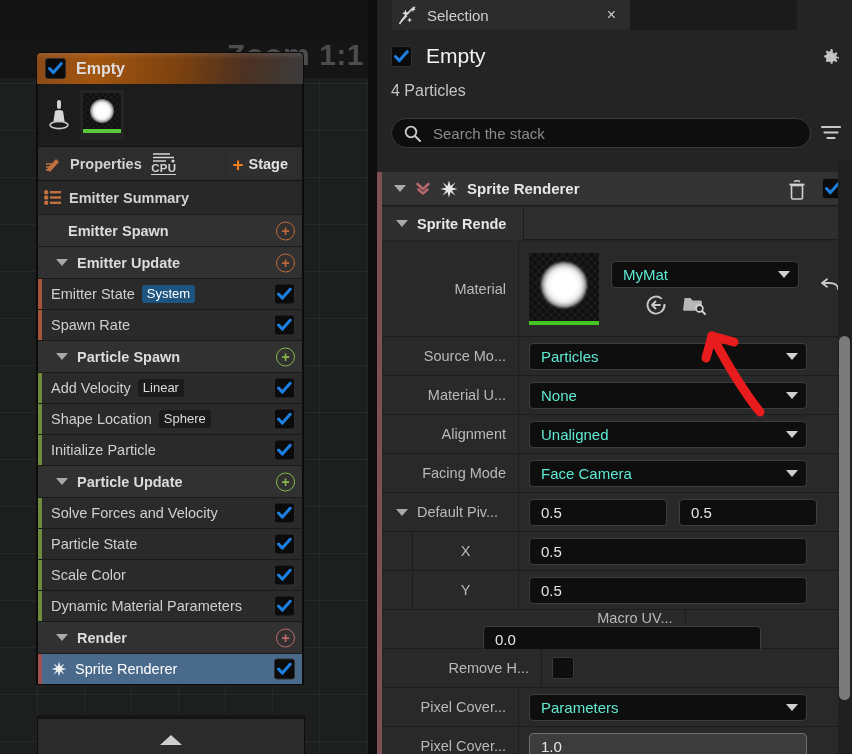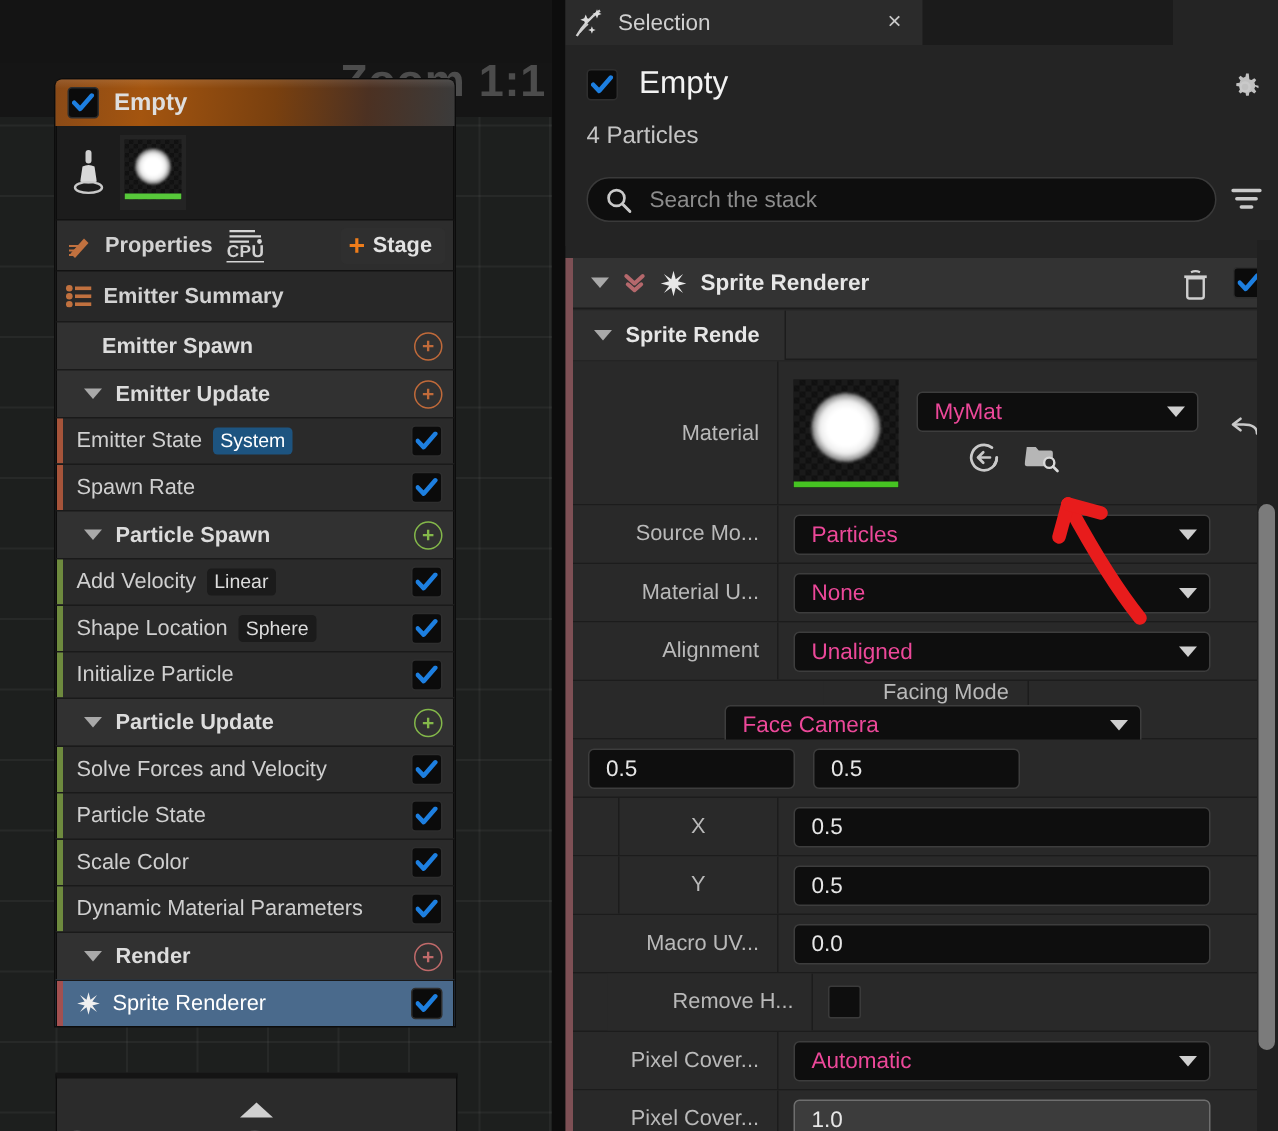--- a/index.html
+++ b/index.html
@@ -157,21 +157,21 @@
   #node-footer .upchev{
     position:absolute;left:50%;top:16px;transform:translateX(-50%);
     width:0;height:0;border-left:11px solid transparent;border-right:11px solid transparent;border-bottom:10px solid #cfcfcf;
   }
   #node-footer .ghost{
     position:absolute;left:4px;top:26px;font-size:34px;font-weight:bold;color:#575757;white-space:nowrap;letter-spacing:4px;
   }
 
   
   #sel-panel{position:absolute;left:377px;top:0;width:475px;height:754px;background:#242424;}
-  #tabbar{position:absolute;left:0;top:0;width:405px;height:30px;background:#1b1b1b;}
+  #tabbar{position:absolute;left:15px;top:0;width:405px;height:30px;background:#1b1b1b;}
   #tab-selection{
     position:absolute;left:0;top:0;width:238px;height:30px;background:#2b2b2b;
     display:flex;align-items:center;gap:7px;padding-left:6px;box-sizing:border-box;
   }
   #tab-selection .tabtext{font-size:15px;color:#cfcfcf;}
   #tab-close{position:absolute;right:14px;top:4px;font-size:16px;color:#c9c9c9;line-height:22px;}
 
   #sel-head{position:absolute;left:0;top:30px;width:475px;height:134px;background:#242424;}
   #sel-title-row{position:absolute;left:14px;top:14px;display:flex;align-items:center;gap:14px;}
   #sel-title{font-size:21px;color:#f2f2f2;}
@@ -225,21 +225,21 @@
   .prow .lab.withcaret{justify-content:flex-start;padding-left:14px;gap:9px;}
   .prow .lab .caret{width:0;height:0;border-left:6px solid transparent;border-right:6px solid transparent;border-top:7px solid #a9a9a9;flex:0 0 auto;}
   .prow .lab .subcell{
     width:30px;height:100%;border-right:1px solid #1c1c1c;flex:0 0 auto;background:#292929;
   }
   .prow .val{flex:1;display:flex;align-items:center;padding-left:10px;gap:12px;height:100%;}
 
   .combo{
     height:27px;background:#0e0e0e;border:1px solid #3d3d3d;border-radius:4px;
     box-sizing:border-box;display:flex;align-items:center;justify-content:space-between;
-    padding:0 8px 0 11px;font-size:15px;color:#ec4899;gap:23px;
+    padding:0 8px 0 11px;font-size:15px;color:#5eead4;gap:23px;
   }
   .numfield{
     height:27px;background:#0e0e0e;border:1px solid #3d3d3d;border-radius:4px;
     box-sizing:border-box;display:flex;align-items:center;padding-left:11px;
     font-size:15px;color:#e6e6e6;
   }
   .numfield.hl{background:#3c3c3c;border-color:#6e6e6e;}
   .chev{width:0;height:0;border-left:6px solid transparent;border-right:6px solid transparent;border-top:7px solid #cfcfcf;}
   .tinycb{width:22px;height:22px;background:#0e0e0e;border:1px solid #3a3a3a;border-radius:2px;box-sizing:border-box;}
 
@@ -628,32 +628,36 @@
             <div class="lab">
               <span>Alignment</span>
             </div>
             <div class="val">
               <div class="combo" style="width:278px;">
                 <span>Unaligned</span>
                 <span class="chev"></span>
               </div>
             </div>
           </div>
-          <div class="prow" style="height: 39px; flex-direction: column;">
+          <div class="prow" style="height: 39px;">
             <div class="lab">
               <span>Facing Mode</span>
             </div>
             <div class="val">
               <div class="combo" style="width:278px;">
                 <span>Face Camera</span>
                 <span class="chev"></span>
               </div>
             </div>
           </div>
           <div class="prow" style="height: 39px;">
+            <div class="lab withcaret">
+              <span class="caret"></span>
+              <span>Default Piv...</span>
+            </div>
             <div class="val">
               <div class="numfield" style="width:138px;">
                 <span>0.5</span>
               </div>
               <div class="numfield" style="width:138px;">
                 <span>0.5</span>
               </div>
             </div>
           </div>
           <div class="prow" style="height: 39px;">
@@ -671,21 +675,21 @@
             <div class="lab indent">
               <span class="subcell"></span>
               <span style="flex:1;text-align:center;">Y</span>
             </div>
             <div class="val">
               <div class="numfield" style="width:278px;">
                 <span>0.5</span>
               </div>
             </div>
           </div>
-          <div class="prow" style="height: 39px;">
+          <div class="prow" style="height: 39px; flex-direction: column;">
             <div class="lab">
               <span>Macro UV...</span>
             </div>
             <div class="val">
               <div class="numfield" style="width:278px;">
                 <span>0.0</span>
               </div>
             </div>
           </div>
           <div class="prow" style="height: 39px; padding-left: 23px;">
@@ -695,21 +699,21 @@
             <div class="val">
               <span class="tinycb"></span>
             </div>
           </div>
           <div class="prow" style="height: 39px;">
             <div class="lab">
               <span>Pixel Cover...</span>
             </div>
             <div class="val">
               <div class="combo" style="width:278px;">
-                <span>Automatic</span>
+                <span>Parameters</span>
                 <span class="chev"></span>
               </div>
             </div>
           </div>
           <div class="prow" style="height: 39px;">
             <div class="lab">
               <span>Pixel Cover...</span>
             </div>
             <div class="val">
               <div class="numfield hl" style="width:278px;">

